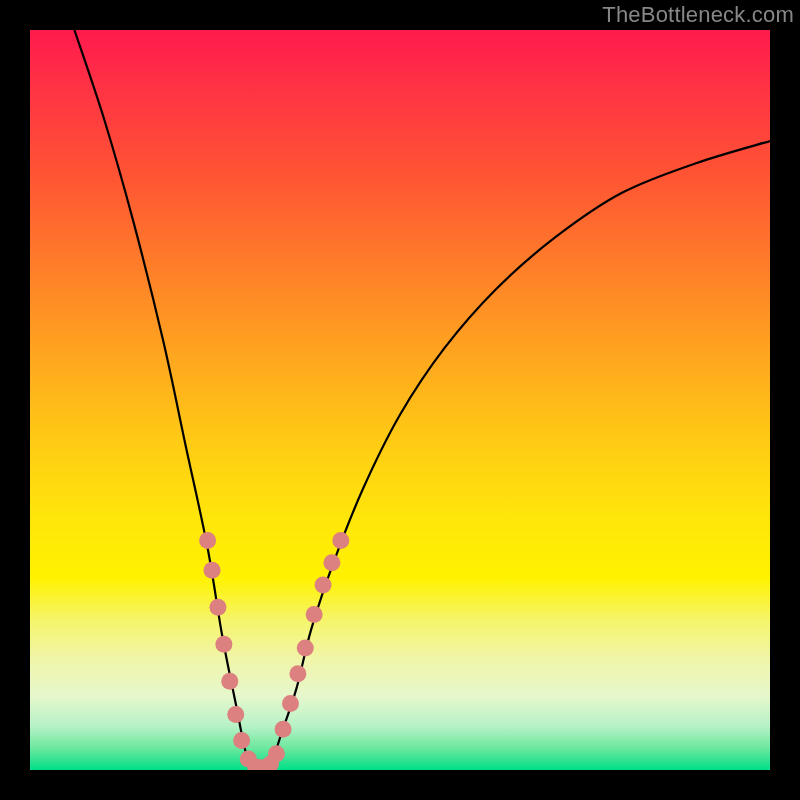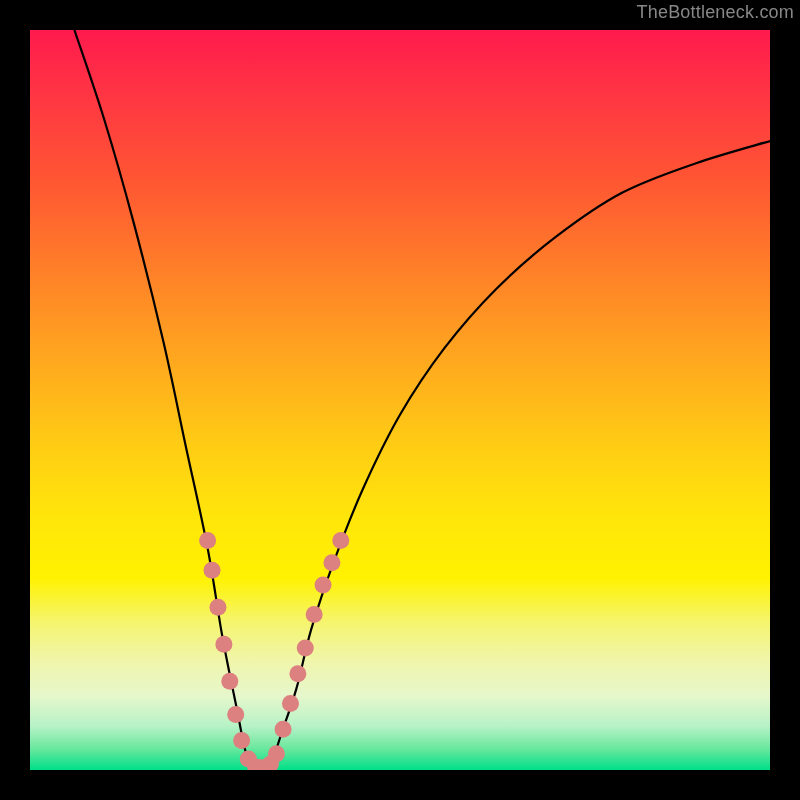--- a/index.html
+++ b/index.html
@@ -37,21 +37,21 @@
       #b8f2c7 94%,
       #6de89f 97%,
       #00df88 100%
     );
   }
   .watermark {
     position: absolute;
     top: 2px;
     right: 6px;
     font-family: Arial, Helvetica, sans-serif;
-    font-size: 18px;
+    font-size: 22px;
     font-weight: 500;
     color: #878787;
     letter-spacing: 0.2px;
     z-index: 40;
     text-align: right;
   }
   svg.curve-layer {
     position: absolute;
     left: 30px;
     top: 30px;

